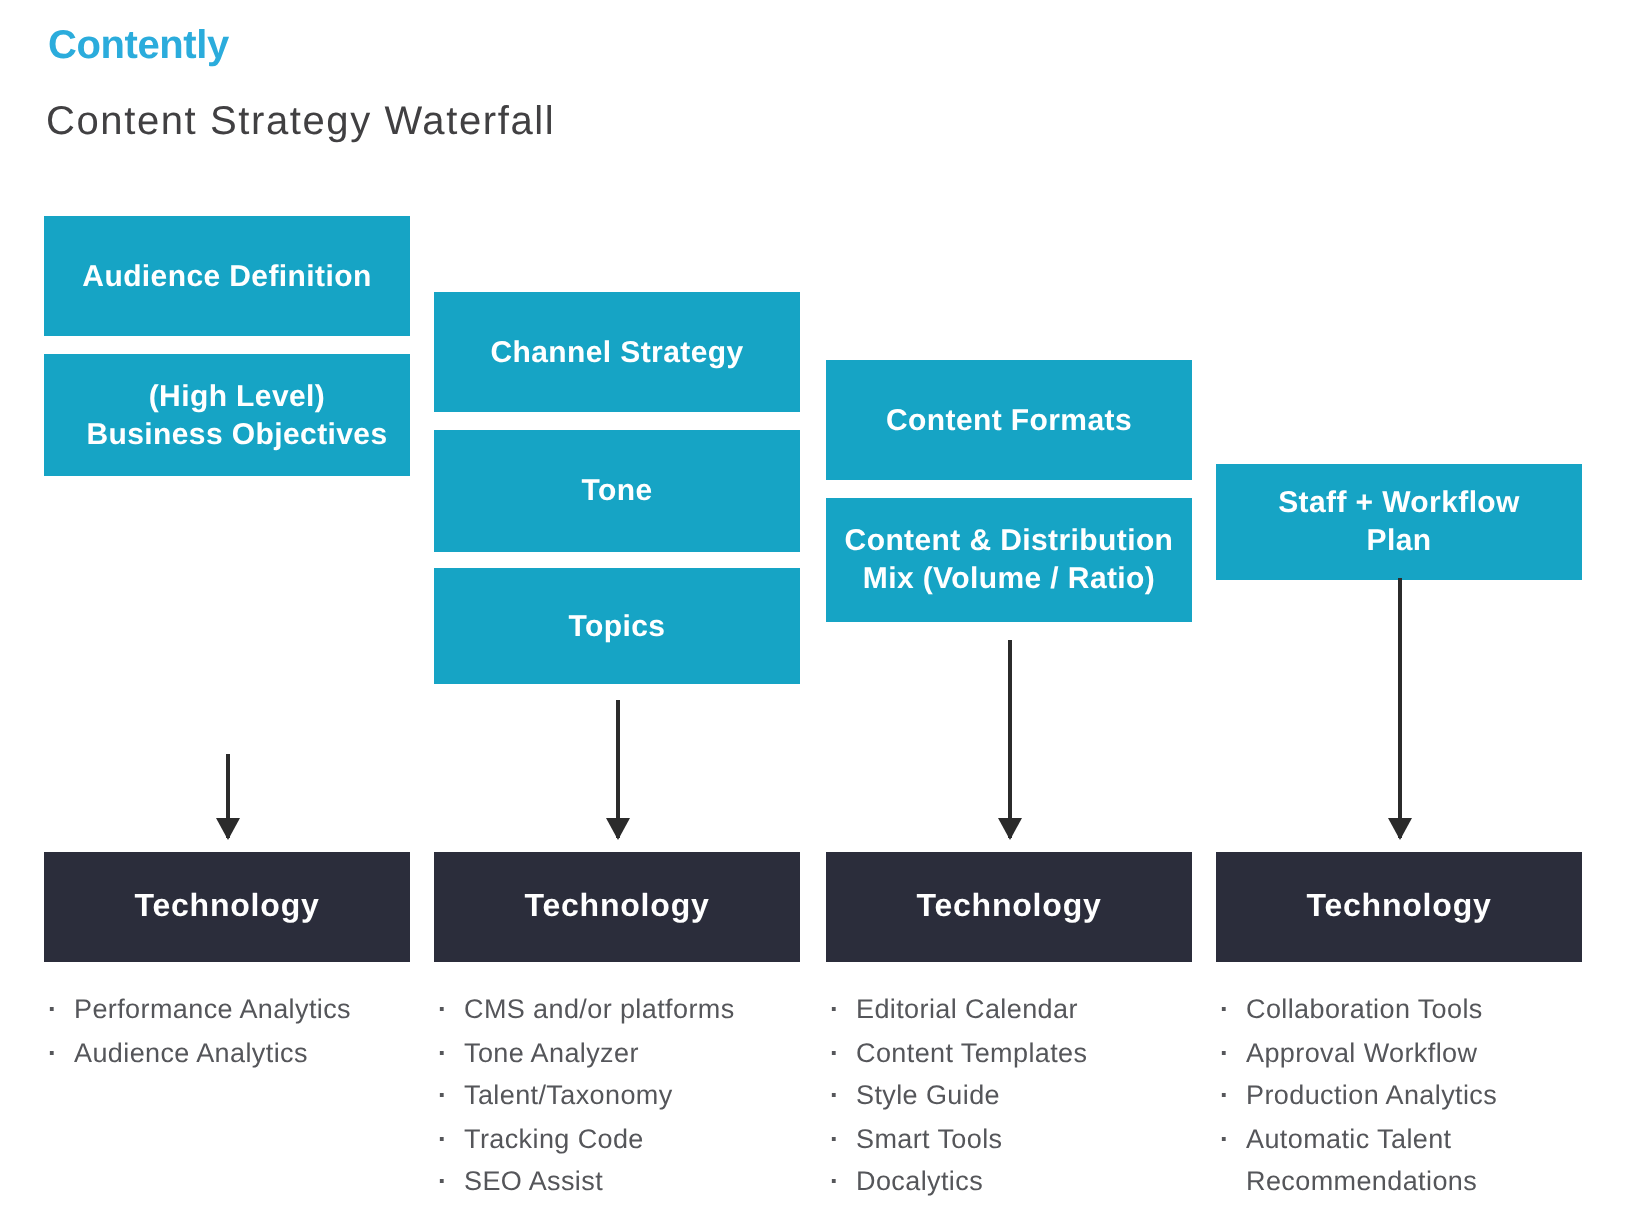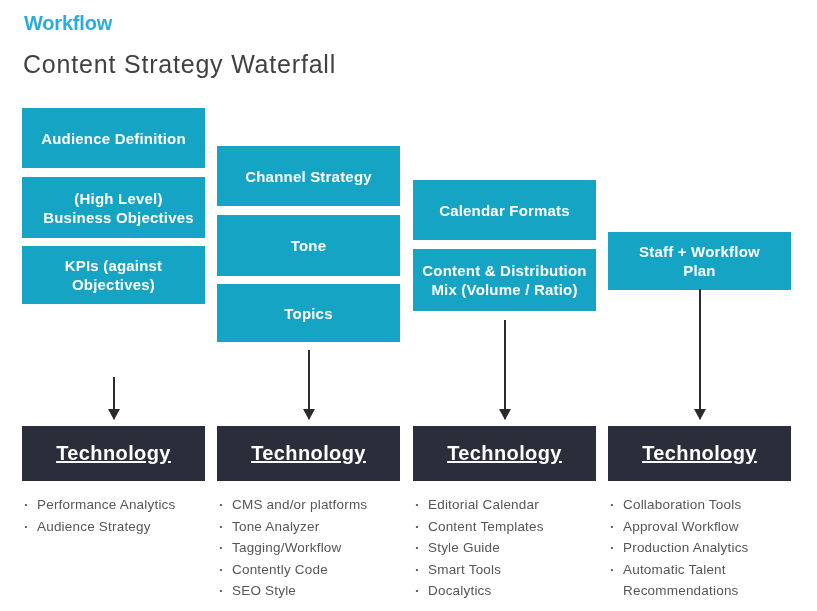--- a/index.html
+++ b/index.html
@@ -26,21 +26,21 @@
     position:absolute;
     left:24px; top:12px;
     font-size:20px;
     font-weight:bold;
     color:var(--logo-cyan);
     letter-spacing:-0.2px;
   }
   .page-title{
     position:absolute;
     left:23px; top:50px;
-    font-size:25px;
+    font-size:20px;
     font-weight:400;
     color:var(--title-text);
     letter-spacing:0.8px;
   }
   .col{
     position:absolute;
     width:183px;
     top:0;
     height:464px;
   }
@@ -66,26 +66,25 @@
     padding:4px 6px;
   }
   .tech-box{
     position:absolute;
     left:0; top:426px;
     width:183px;
     height:55px;
     background:var(--dark-navy);
     color:#ffffff;
     font-weight:bold;
-    font-size:20px;
+    font-size:16px;
     letter-spacing:0.4px;
     display:flex;
     align-items:center;
     justify-content:center;
-    text-decoration:underline;
   }
   .down-arrow{
     position:absolute;
     left:50%;
     transform:translateX(-50%);
     width:2px;
     background:var(--arrow);
   }
   .down-arrow::after{
     content:"";
@@ -118,39 +117,37 @@
     color:var(--list-text);
     font-weight:bold;
   }
   .tool-text{flex:1;}
 </style>
 </head>
 <body>
 
 <div class="canvas">
 
-  <div class="logo">Workflow</div>
+  <div class="logo">Contently</div>
   <div class="page-title">Content Strategy Waterfall</div>
 
   <div class="col col-1">
     <div class="flow-box" style="top:108px;height:60px;">Audience Definition</div>
     <div class="flow-box" style="top:177px;height:61px;padding-left:16px;">(High Level)
 Business Objectives</div>
-    <div class="flow-box" style="top:246px;height:58px;">KPIs (against
-Objectives)</div>
     <div class="down-arrow" style="top:377px;height:42px;"></div>
     <div class="tech-box">Technology</div>
     <div class="tool-list">
       <div class="tool-item">
         <span class="bullet">·</span>
         <span class="tool-text">Performance Analytics</span>
       </div>
       <div class="tool-item">
         <span class="bullet">·</span>
-        <span class="tool-text">Audience Strategy</span>
+        <span class="tool-text">Audience Analytics</span>
       </div>
     </div>
   </div>
 
   <div class="col col-2">
     <div class="flow-box" style="top:146px;height:60px;">Channel Strategy</div>
     <div class="flow-box" style="top:215px;height:61px;">Tone</div>
     <div class="flow-box" style="top:284px;height:58px;">Topics</div>
     <div class="down-arrow" style="top:350px;height:69px;"></div>
     <div class="tech-box">Technology</div>
@@ -158,35 +155,35 @@
       <div class="tool-item">
         <span class="bullet">·</span>
         <span class="tool-text">CMS and/or platforms</span>
       </div>
       <div class="tool-item">
         <span class="bullet">·</span>
         <span class="tool-text">Tone Analyzer</span>
       </div>
       <div class="tool-item">
         <span class="bullet">·</span>
-        <span class="tool-text">Tagging/Workflow</span>
-      </div>
-      <div class="tool-item">
-        <span class="bullet">·</span>
-        <span class="tool-text">Contently Code</span>
-      </div>
-      <div class="tool-item">
-        <span class="bullet">·</span>
-        <span class="tool-text">SEO Style</span>
+        <span class="tool-text">Talent/Taxonomy</span>
+      </div>
+      <div class="tool-item">
+        <span class="bullet">·</span>
+        <span class="tool-text">Tracking Code</span>
+      </div>
+      <div class="tool-item">
+        <span class="bullet">·</span>
+        <span class="tool-text">SEO Assist</span>
       </div>
     </div>
   </div>
 
   <div class="col col-3">
-    <div class="flow-box" style="top:180px;height:60px;">Calendar Formats</div>
+    <div class="flow-box" style="top:180px;height:60px;">Content Formats</div>
     <div class="flow-box" style="top:249px;height:62px;">Content &amp; Distribution
 Mix (Volume / Ratio)</div>
     <div class="down-arrow" style="top:320px;height:99px;"></div>
     <div class="tech-box">Technology</div>
     <div class="tool-list">
       <div class="tool-item">
         <span class="bullet">·</span>
         <span class="tool-text">Editorial Calendar</span>
       </div>
       <div class="tool-item">

